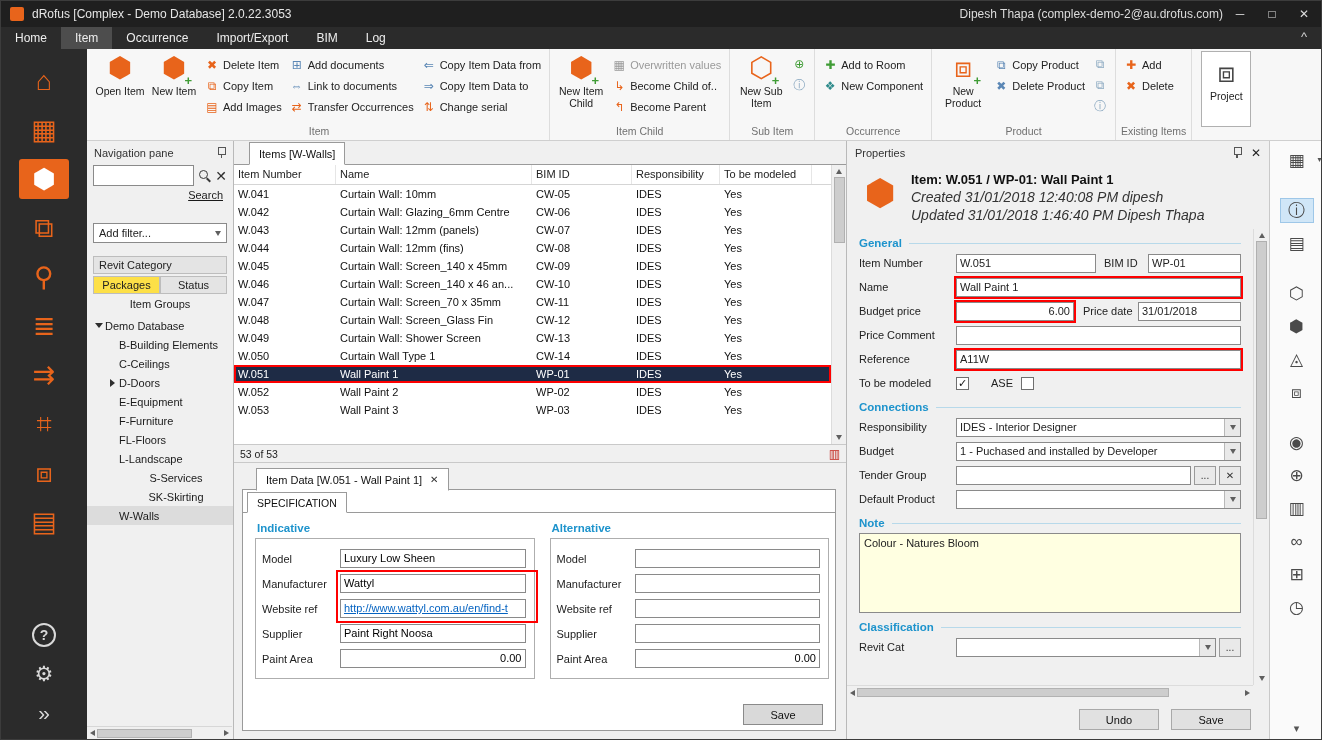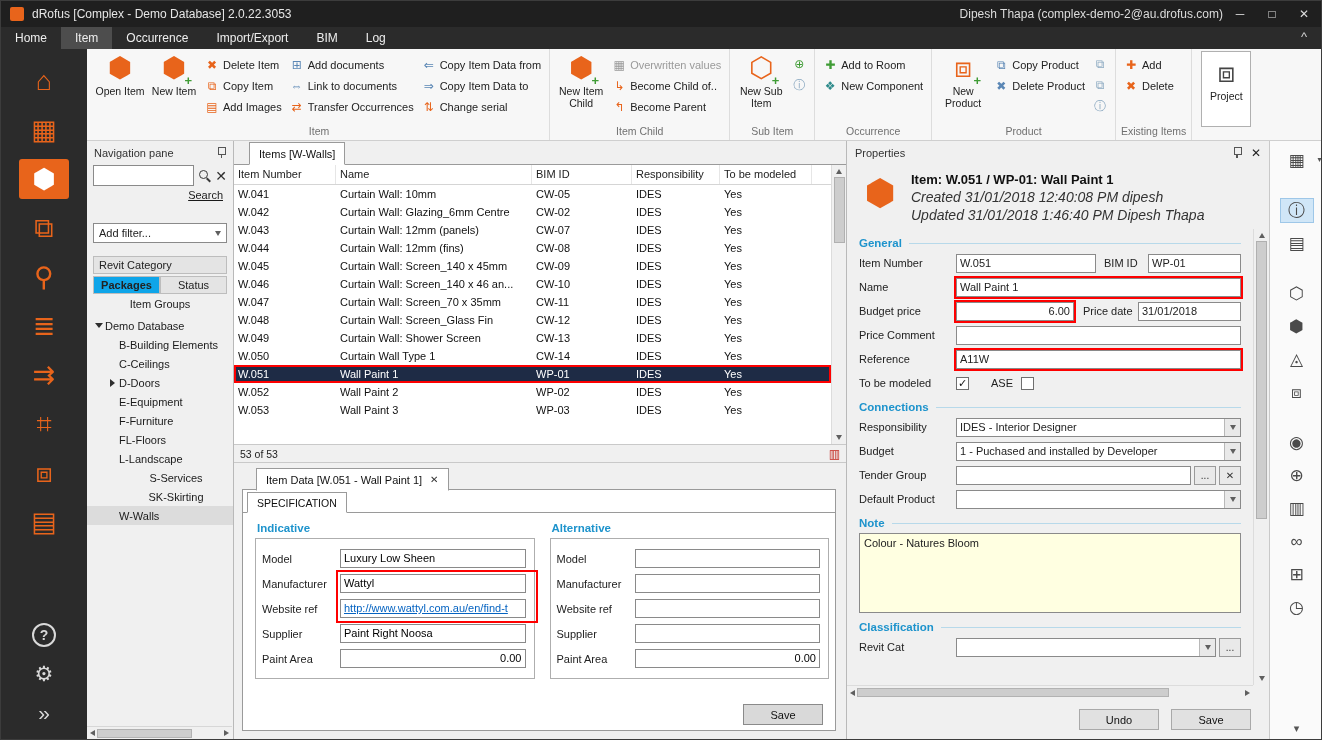--- a/index.html
+++ b/index.html
@@ -62,21 +62,21 @@
   .mag { width:13px; height:14px; position:relative; }
   .mag::before { content:''; position:absolute; top:1px; left:1px; width:7px; height:7px; border:1.5px solid #3a3a3a; border-radius:50%; }
   .mag::after { content:''; position:absolute; width:5px; height:2px; background:#3a3a3a; transform:rotate(45deg); top:10px; left:8px; }
   .xbig { font-size:14px; color:#2e2e2e; font-weight:bold; line-height:14px; }
   .search-link { text-align:right; padding:3px 10px 2px; text-decoration:underline; color:#1a1a1a; }
   .addfilter { margin:20px 6px 0; height:20px; background:#fff; border:1px solid #8a8a8a; display:flex; align-items:center; padding-left:5px; color:#222; }
   .combo-btn2 { margin-left:auto; width:16px; height:100%; display:flex; align-items:center; justify-content:center; }
   .revit-btn { margin:13px 6px 0; height:18px; background:#e4e4e4; border:1px solid #bdbdbd; display:flex; align-items:center; padding-left:5px; color:#222; }
   .nav-tabs { display:flex; margin:2px 6px 0; }
   .nav-tab { flex:1; height:18px; display:flex; align-items:center; justify-content:center; border:1px solid #bdbdbd; background:#e4e4e4; color:#222; }
-  .nav-tab.active { background:#0ea5e9;font-weight:bold; }
+  .nav-tab.active { background:#fde047; }
   .groups-header { text-align:center; padding:4px 0 3px; color:#222; }
   .tree { padding-top:3px; }
   .tree-row { height:19px; display:flex; align-items:center; color:#1a1a1a; }
   .tree-row.selected { background:#dcdcdc; }
   .twisty { width:13px; display:inline-flex; align-items:center; justify-content:center; }
   .twisty.exp::before { content:''; width:0; height:0; border-left:4px solid transparent; border-right:4px solid transparent; border-top:5px solid #2e2e2e; }
   .twisty.col::before { content:''; width:0; height:0; border-top:4px solid transparent; border-bottom:4px solid transparent; border-left:5px solid #2e2e2e; }
   .nav-hscroll { position:absolute; bottom:0; left:0; right:1px; height:13px; background:#f0f0f0; border-top:1px solid #d7d7d7; display:flex; align-items:center; padding:0 3px; gap:2px; }
   .hthumb { height:9px; background:#cdcdcd; border:1px solid #b2b2b2; flex:0 0 68%; }
   .hfill { flex:1; }
@@ -475,21 +475,21 @@
           <div class="trow">
             <div class="tcell c0">W.041</div>
             <div class="tcell c1">Curtain Wall: 10mm</div>
             <div class="tcell c2">CW-05</div>
             <div class="tcell c3">IDES</div>
             <div class="tcell c4">Yes</div>
           </div>
           <div class="trow">
             <div class="tcell c0">W.042</div>
             <div class="tcell c1">Curtain Wall: Glazing_6mm Centre</div>
-            <div class="tcell c2">CW-02</div>
+            <div class="tcell c2">CW-06</div>
             <div class="tcell c3">IDES</div>
             <div class="tcell c4">Yes</div>
           </div>
           <div class="trow">
             <div class="tcell c0">W.043</div>
             <div class="tcell c1">Curtain Wall: 12mm (panels)</div>
             <div class="tcell c2">CW-07</div>
             <div class="tcell c3">IDES</div>
             <div class="tcell c4">Yes</div>
           </div>

